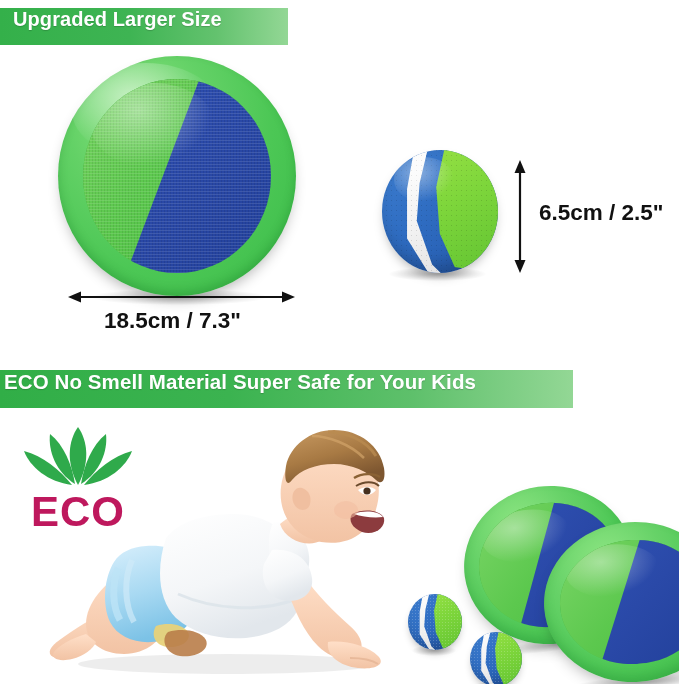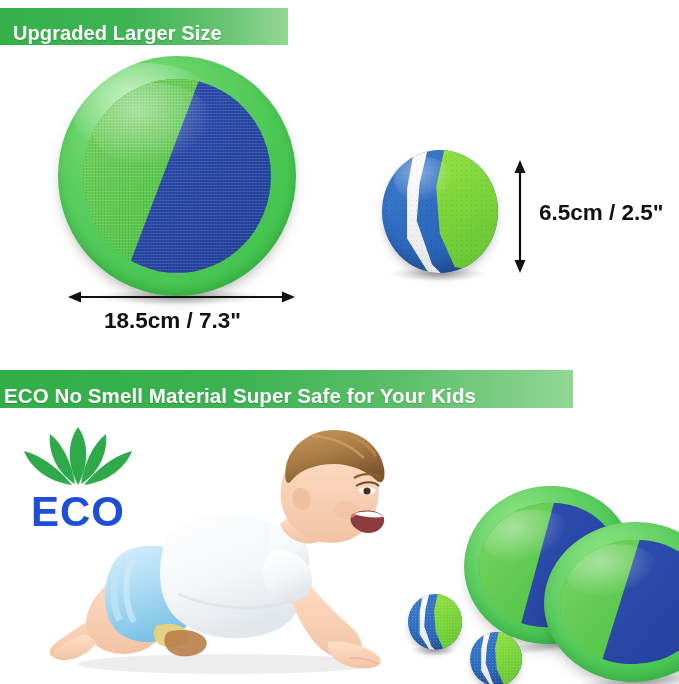--- a/index.html
+++ b/index.html
@@ -8,21 +8,21 @@
     background:#ffffff;
     font-family:"Liberation Sans", sans-serif;
     overflow:hidden;
     position:relative;
   }
   .stage{position:absolute;left:0;top:0;width:679px;height:684px;}
 
   
   .banner{
     position:absolute;
-    display:flex;align-items:flex-end;
+    display:flex;align-items:flex-start;
     color:#ffffff;
     font-weight:bold;
     letter-spacing:.1px;
     text-shadow:0 1px 1px rgba(0,0,0,.18);
     box-sizing:border-box;
   }
   #banner-upgraded{
     left:0;top:8px;width:288px;height:37px;
     padding-left:13px;
     font-size:20px;
@@ -132,21 +132,21 @@
   #dim-height-label{left:539px;top:200px;font-size:22.5px;}
 
   
   #eco-logo{position:absolute;left:18px;top:425px;width:120px;height:108px;}
   #eco-logo .leaves{position:absolute;left:0;top:0;width:120px;height:66px;}
   #eco-word{
     position:absolute;left:0;top:66px;width:120px;
     text-align:center;
     font-size:42px;font-weight:bold;line-height:42px;
     letter-spacing:1px;
-    color:#1d4ed8;
+    color:#be185d;
   }
 
   
   #baby-photo{position:absolute;left:28px;top:418px;width:372px;height:262px;}
 
   
   #product-group{position:absolute;left:404px;top:484px;width:272px;height:198px;}
 
   .p-paddle{position:absolute;}
   .p-paddle .rim{

